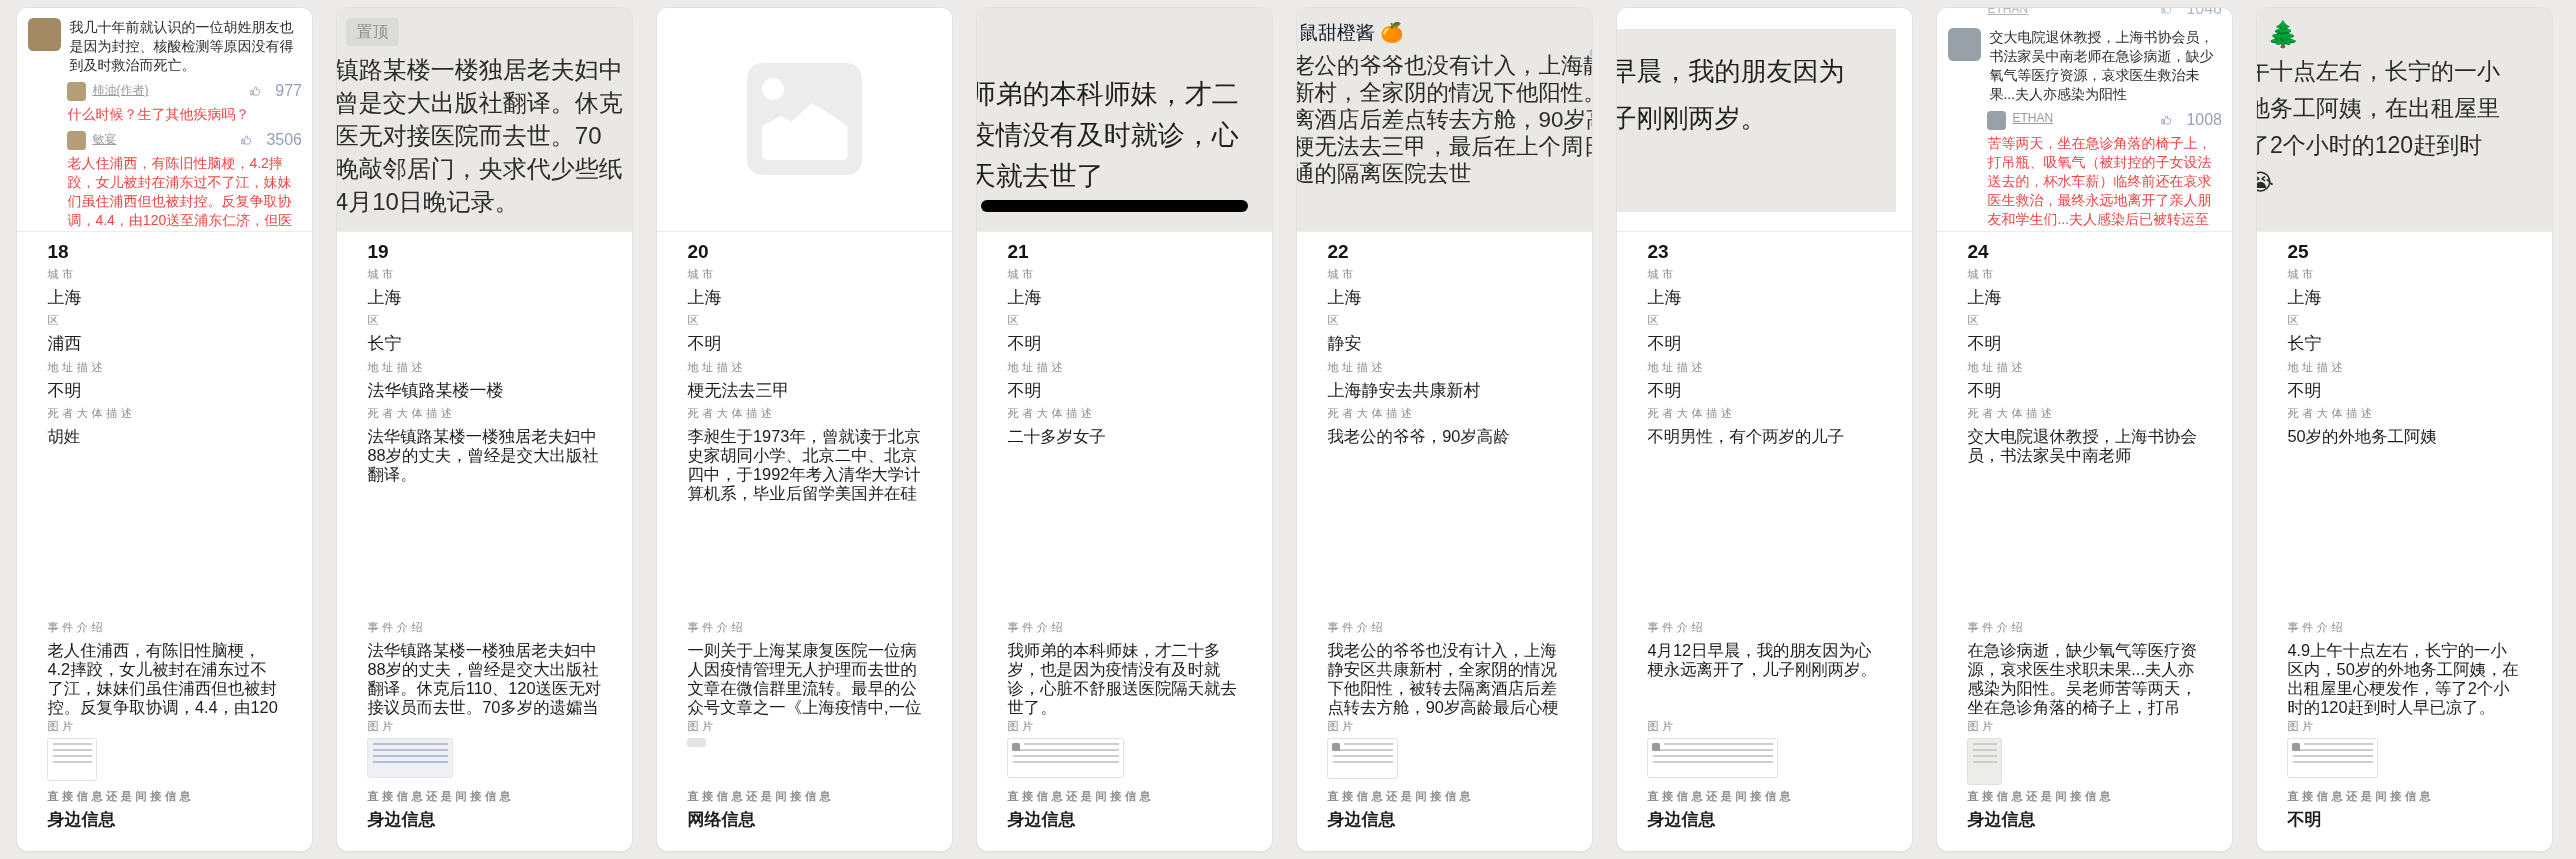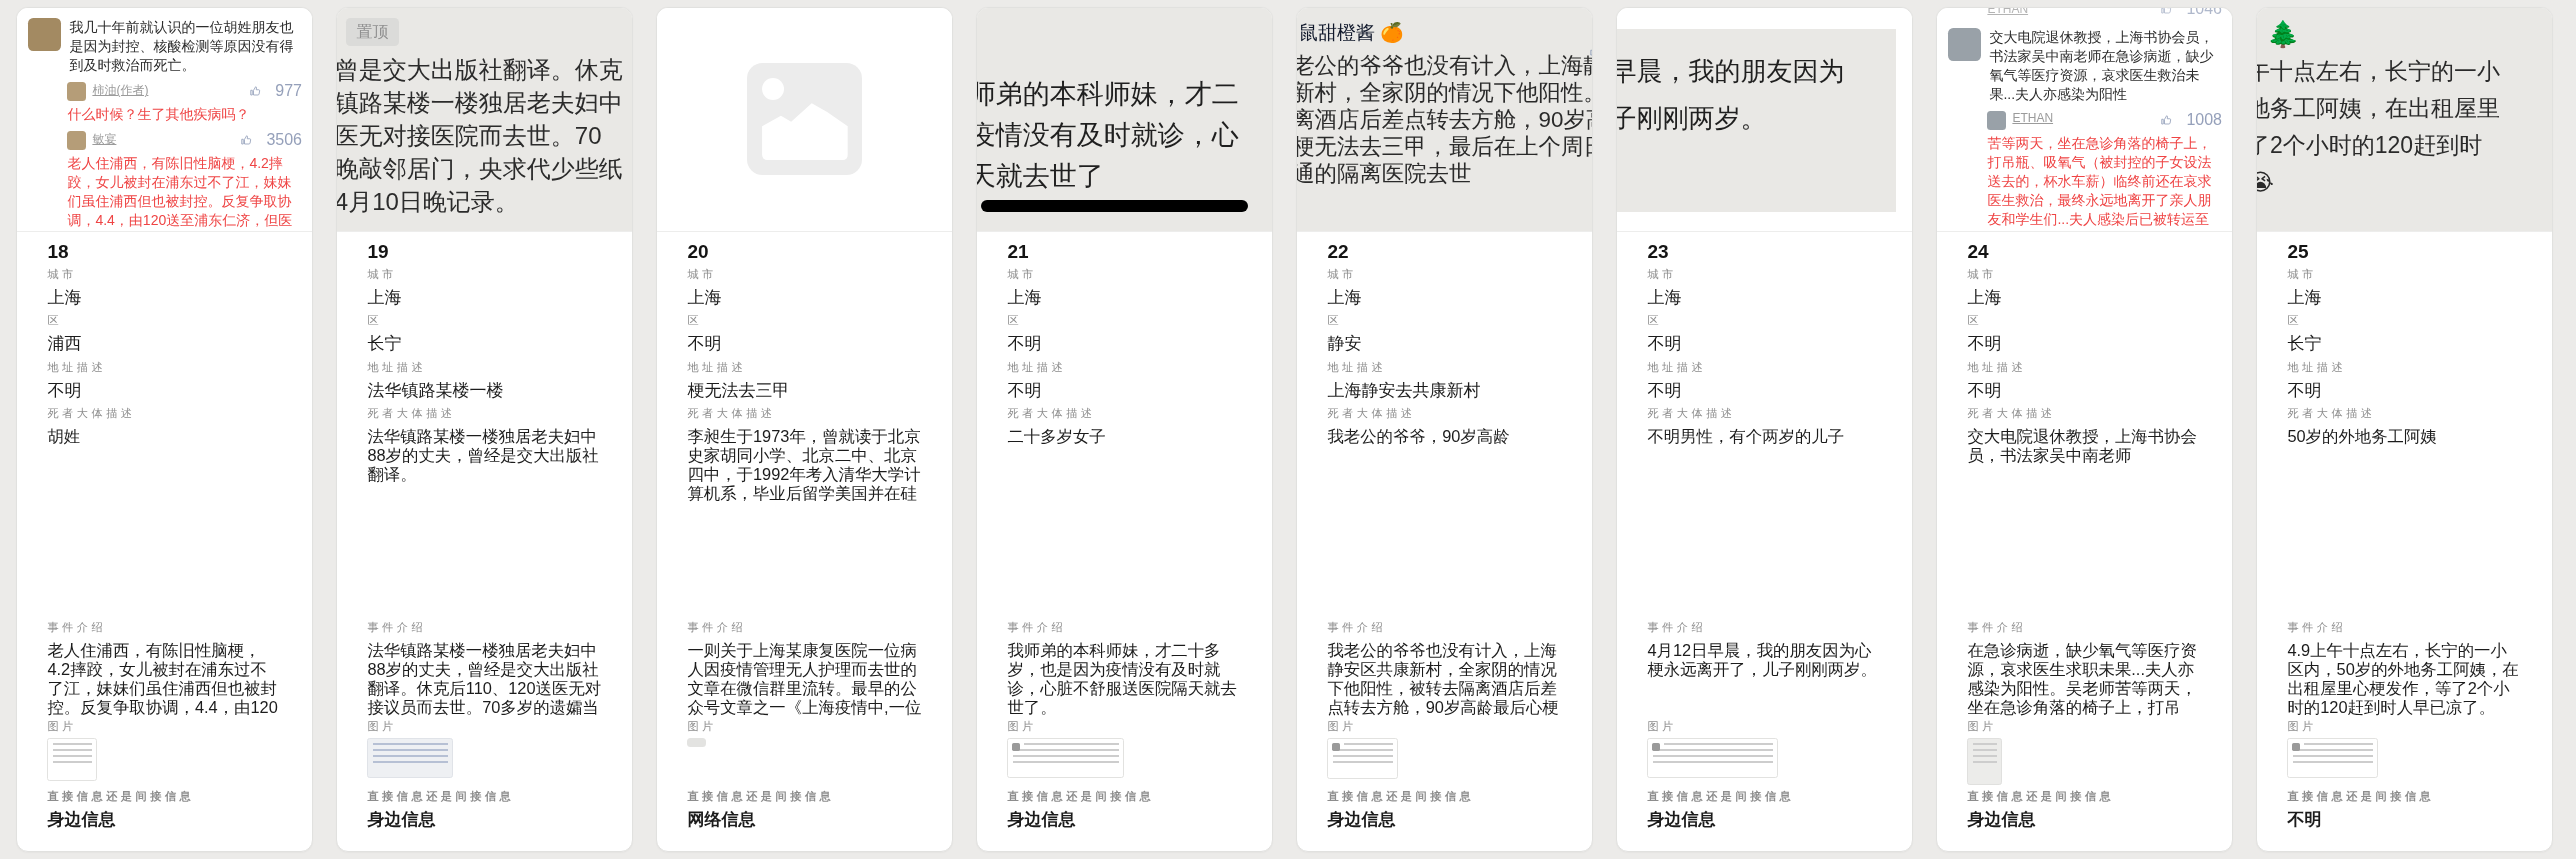--- a/index.html
+++ b/index.html
@@ -159,22 +159,22 @@
       </div>
       <div class="field f-direct">
         <div class="label">直接信息还是间接信息</div>
         <div class="value">身边信息</div>
       </div>
     </div>
   </article>
 
   <article class="card">
     <div class="shot shot-gray"><div class="badge">置顶</div><div class="lines l19">
+          <div>镇路某楼一楼独居老夫妇中</div>
           <div>曾是交大出版社翻译。休克</div>
-          <div>镇路某楼一楼独居老夫妇中</div>
           <div>医无对接医院而去世。70</div>
           <div>晚敲邻居门，央求代少些纸</div>
           <div>4月10日晚记录。</div>
         </div></div>
     <div class="content">
       <div class="num">19</div>
       <div class="field f-city">
         <div class="label">城市</div>
         <div class="value">上海</div>
       </div>

